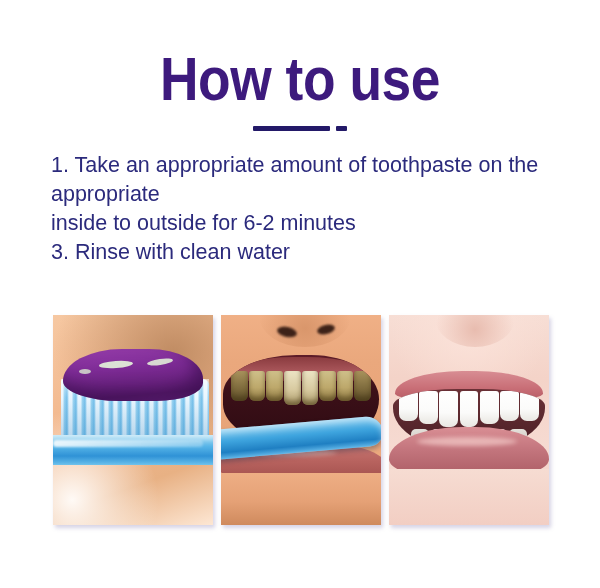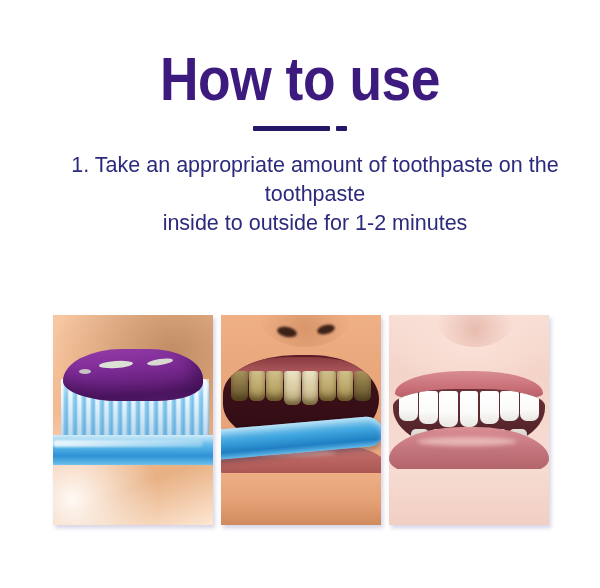--- a/index.html
+++ b/index.html
@@ -61,21 +61,20 @@
   
   .steps {
     position: absolute;
     left: 51px;
     top: 151px;
     width: 528px;
     color: #2b2a7c;
     font-size: 21.5px;
     line-height: 29px;
     font-weight: 400;
-    text-align: center;
   }
   .step-line {
     margin: 0;
   }
 
   
   .photos {
     position: absolute;
     left: 53px;
     top: 315px;
@@ -318,22 +317,23 @@
 
 <div class="title">How to use</div>
 
 <div class="divider-wrap">
   <span class="divider-bar"></span>
   <span class="divider-dot"></span>
 </div>
 
 <div class="steps">
   <div class="step-line">1. Take an appropriate amount of toothpaste on the</div>
-  <div class="step-line">toothpaste</div>
-  <div class="step-line">inside to outside for 1-2 minutes</div>
+  <div class="step-line">appropriate</div>
+  <div class="step-line">inside to outside for 6-2 minutes</div>
+  <div class="step-line">3. Rinse with clean water</div>
 </div>
 
 <div class="photos">
 
   <div class="photo photo-1">
     <div class="p1-bg"></div>
     <div class="p1-bristles"></div>
     <div class="p1-handle"></div>
     <div class="p1-paste">
       <span class="p1-paste-hl1"></span>

